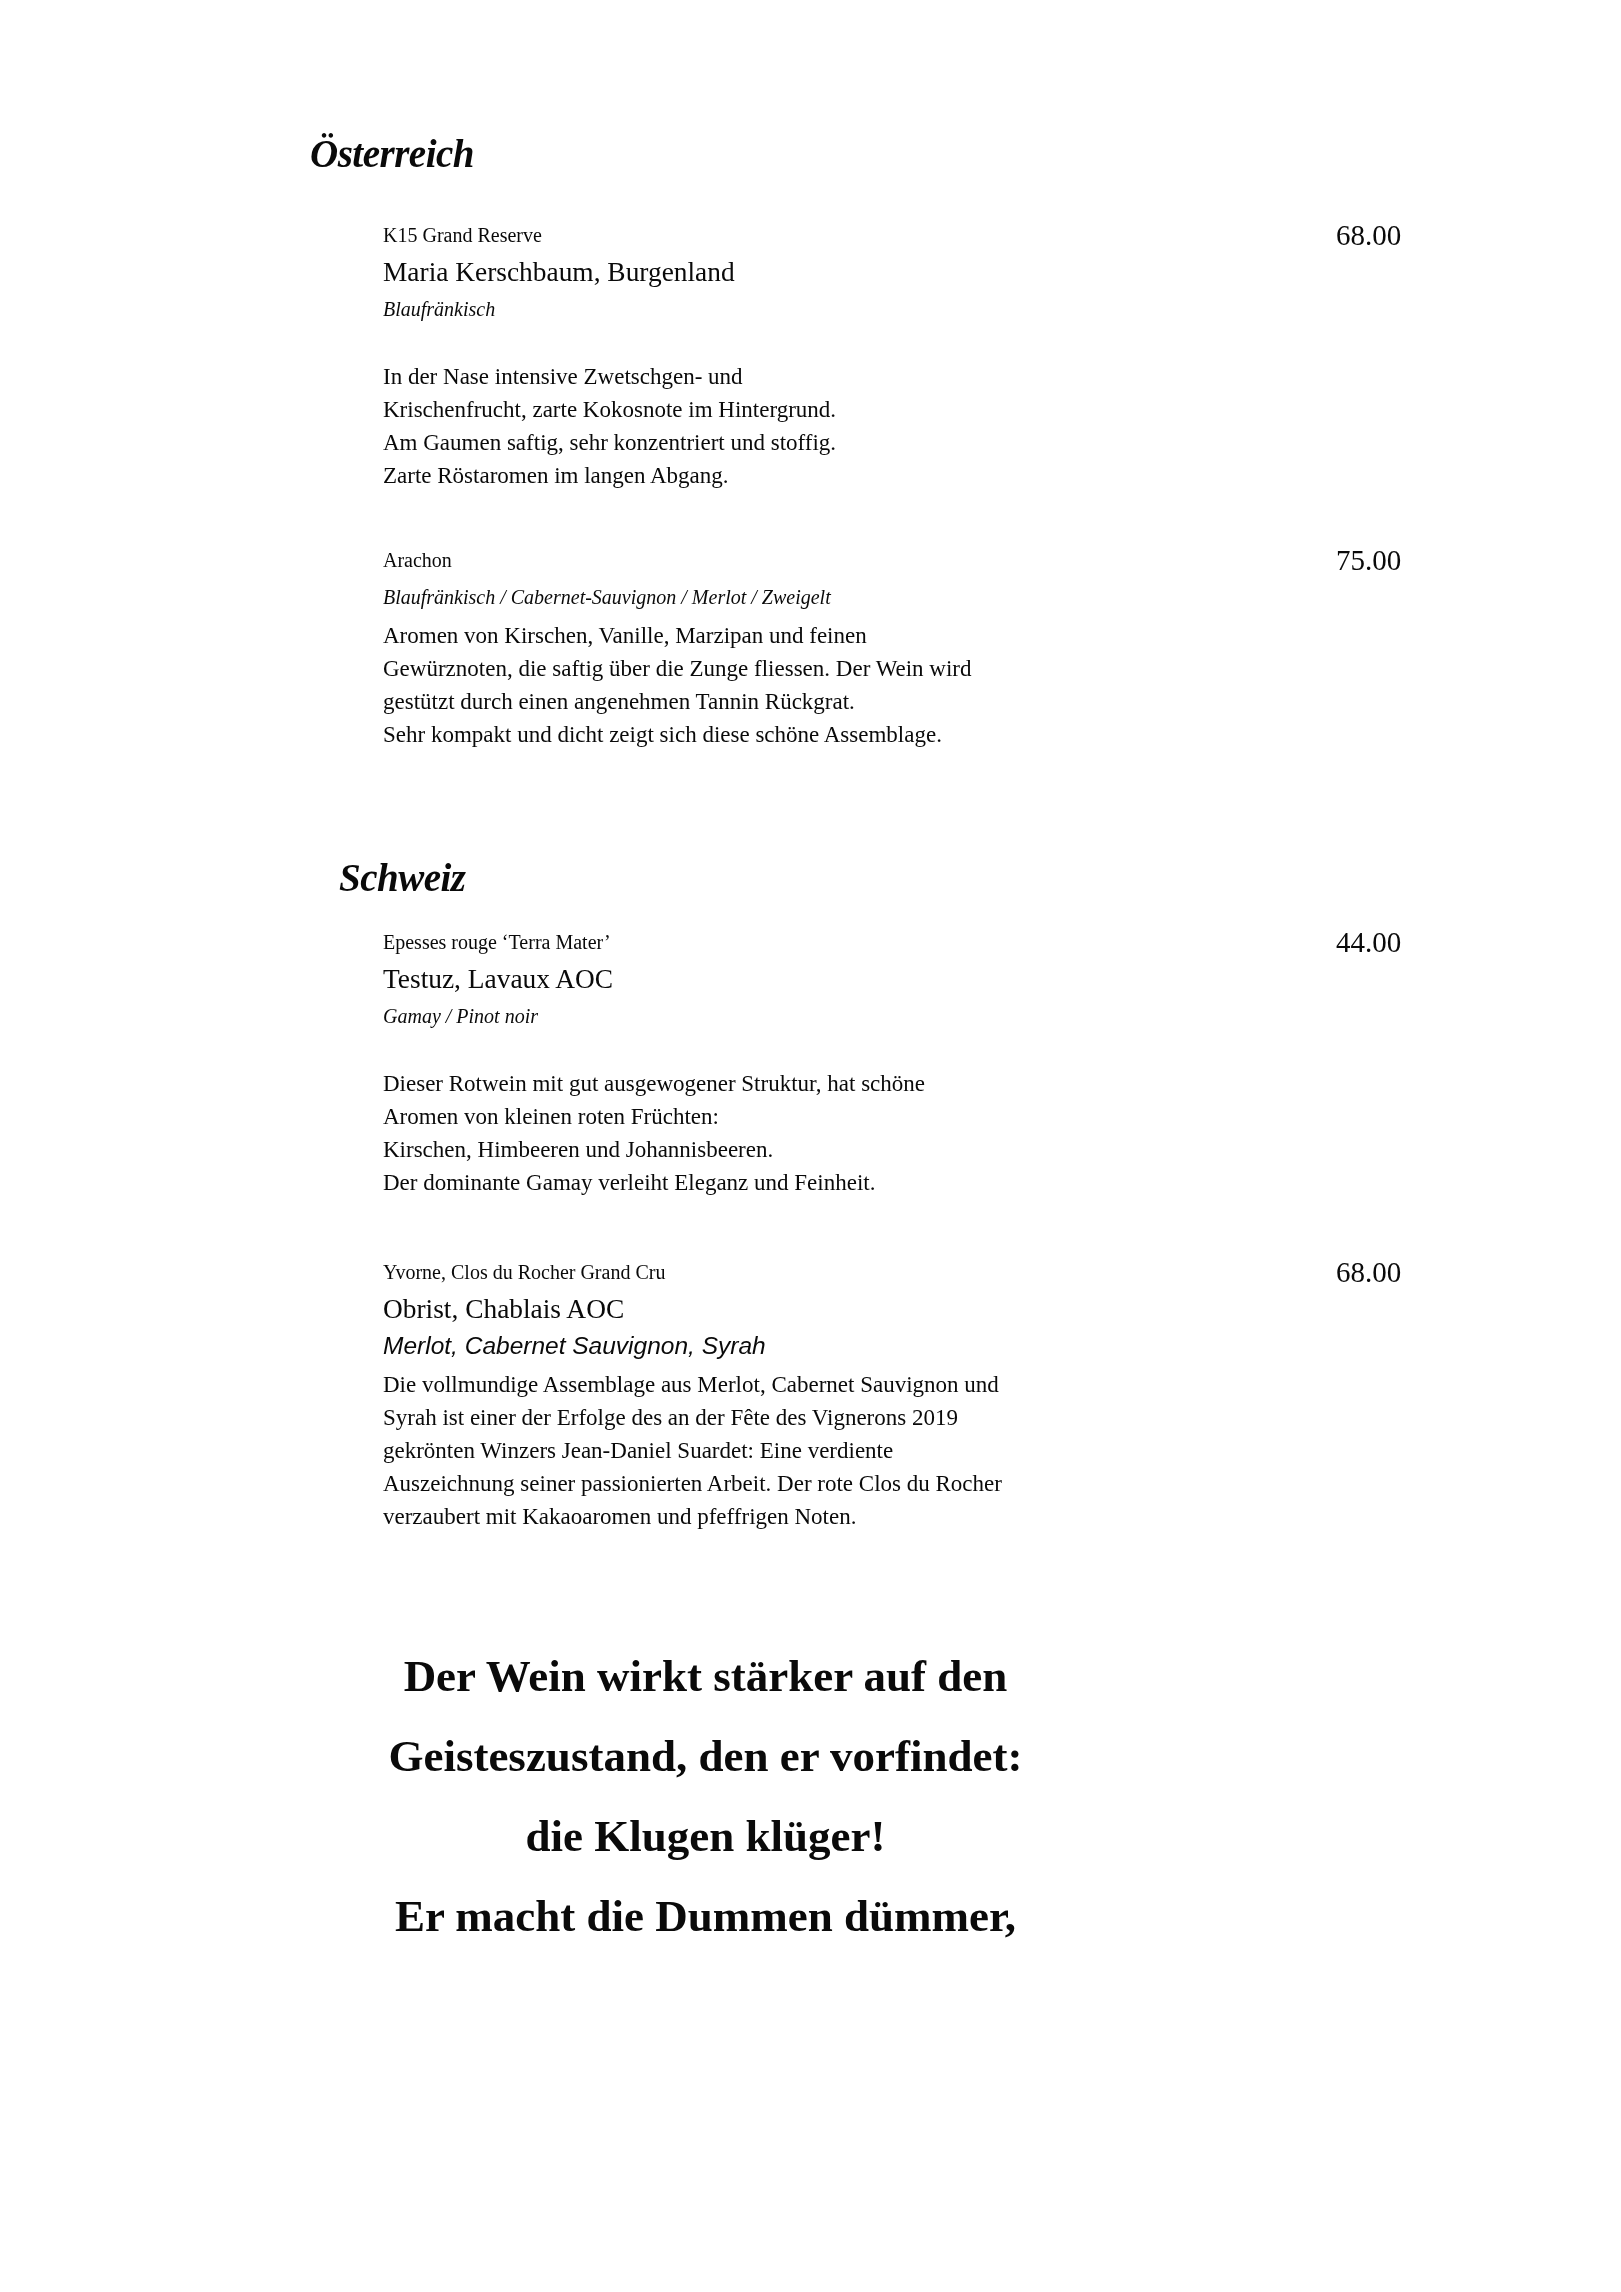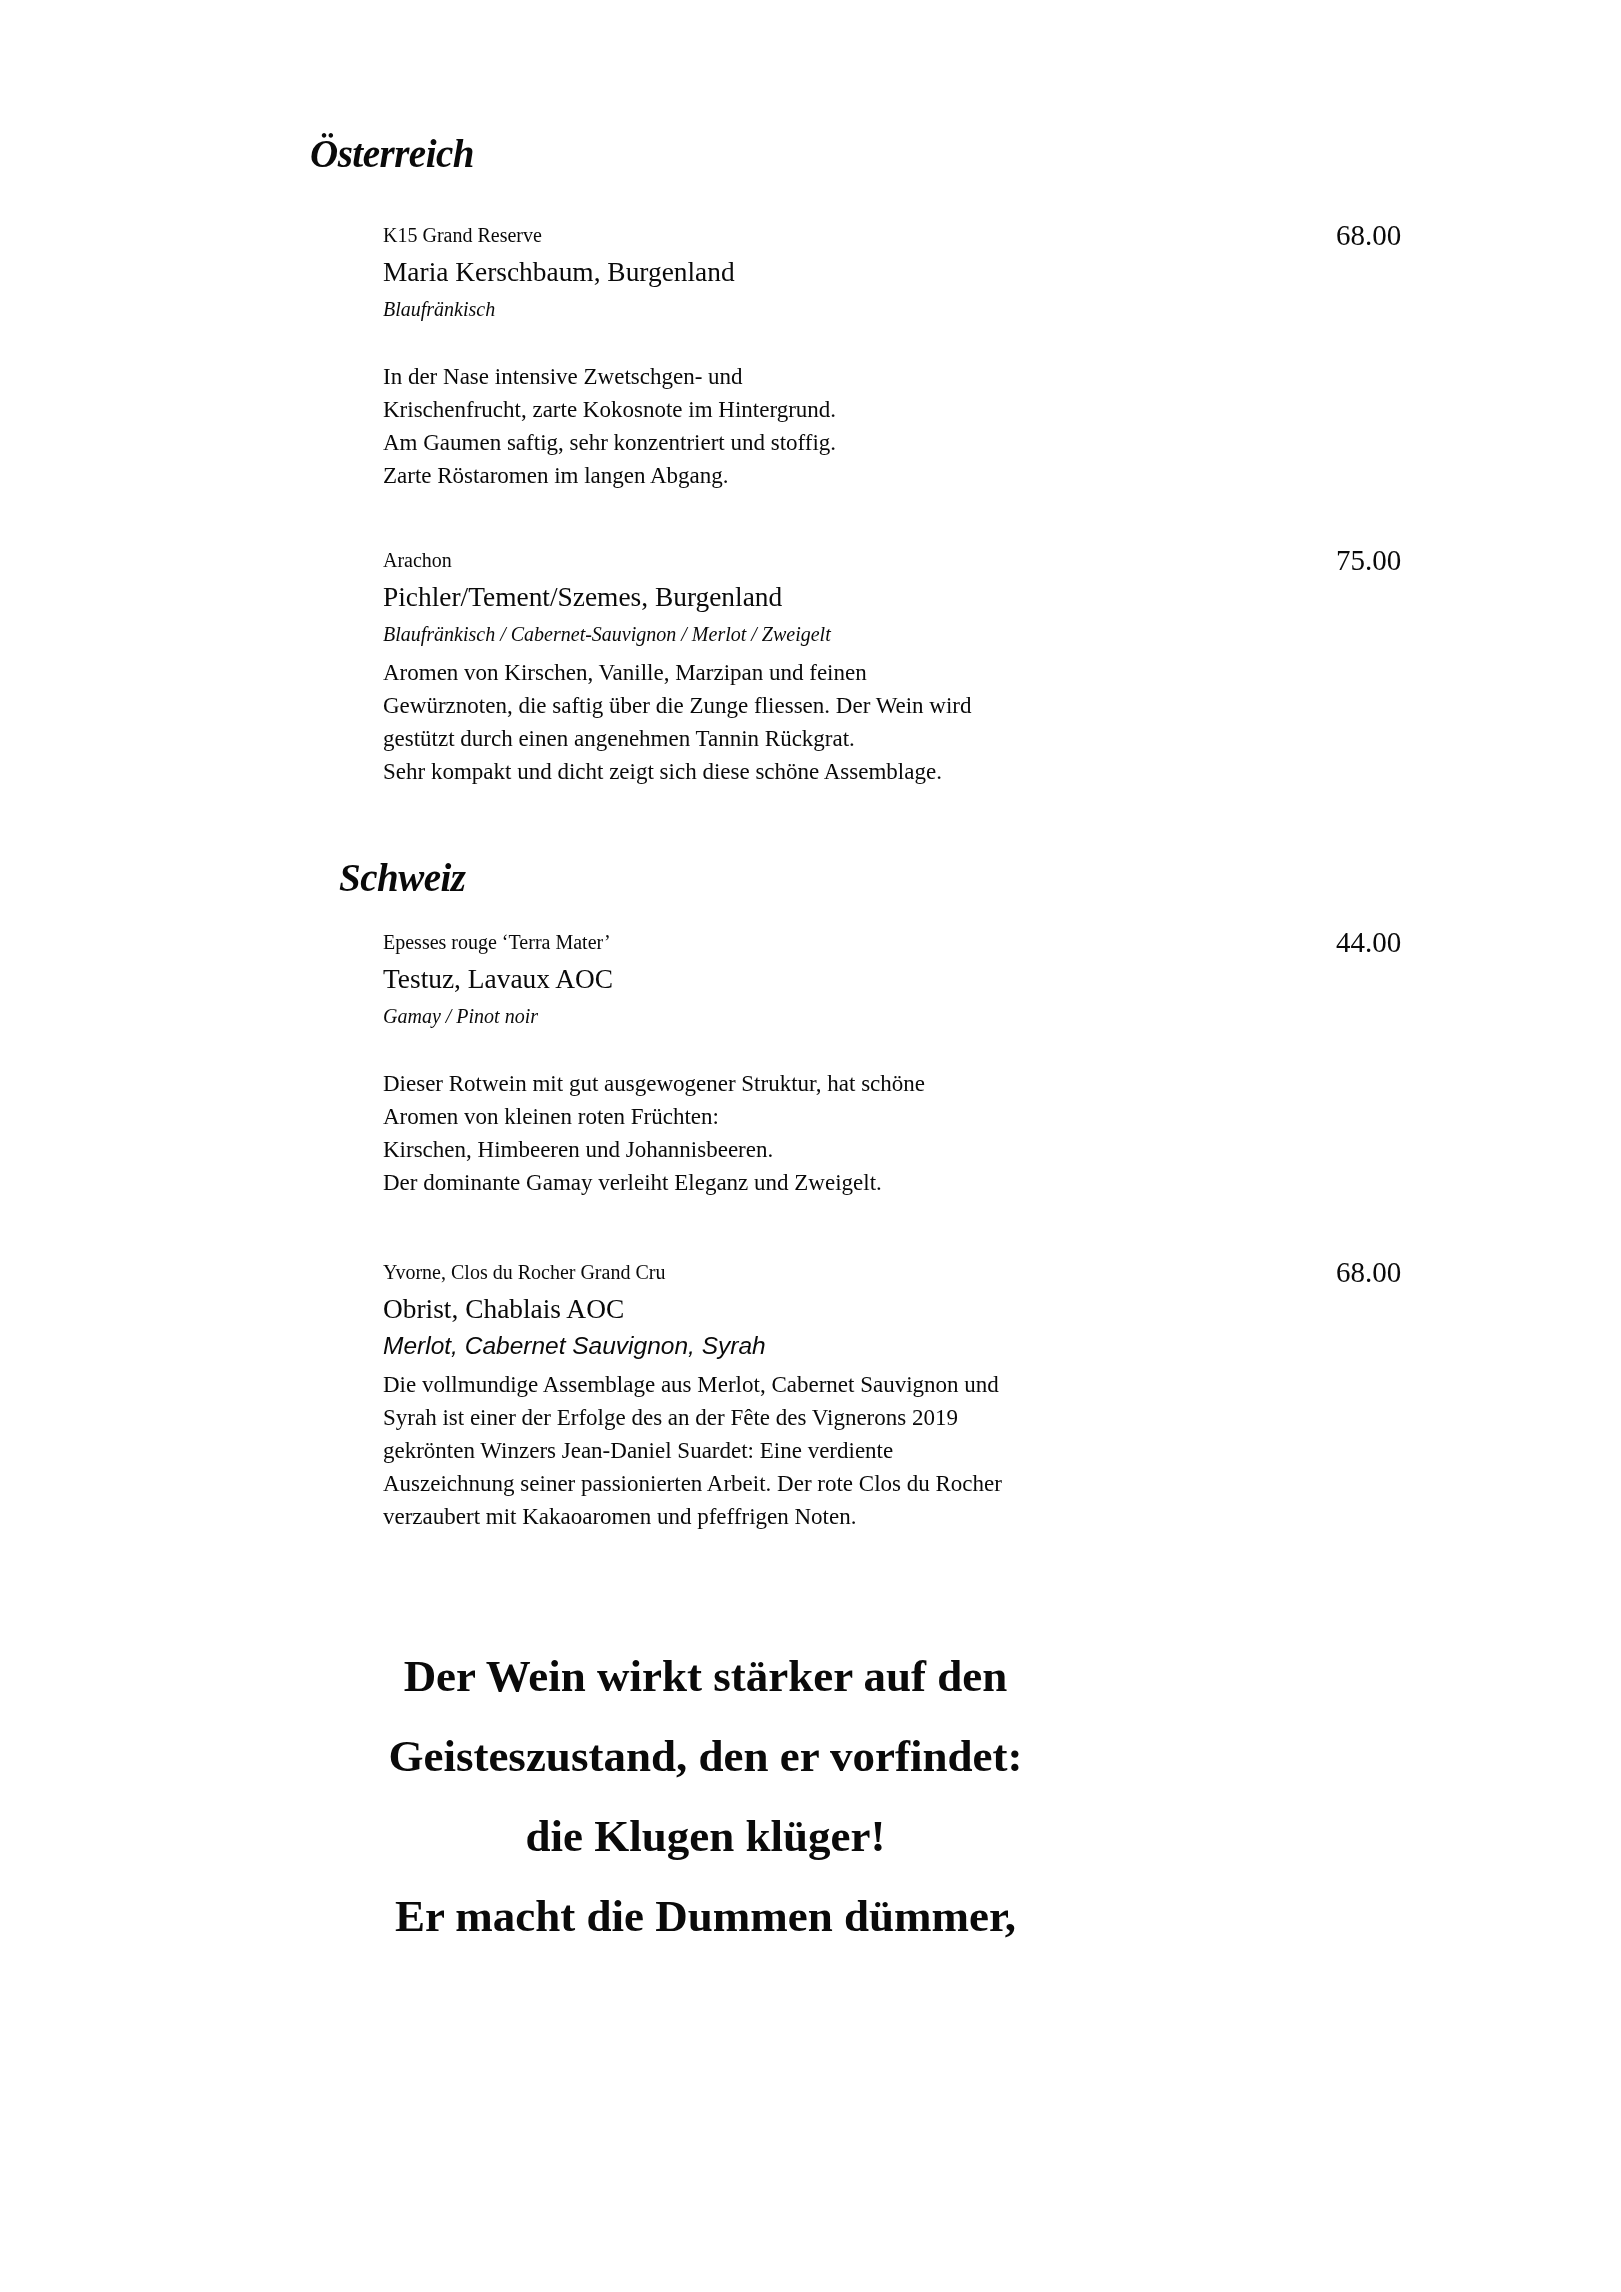--- a/index.html
+++ b/index.html
@@ -36,39 +36,38 @@
   <div class="wine-grapes">Blaufränkisch</div>
   <div class="wine-desc" style="margin-top:33px;">In der Nase intensive Zwetschgen- und
 Krischenfrucht,  zarte Kokosnote im Hintergrund.
 Am Gaumen saftig, sehr konzentriert und stoffig.
 Zarte Röstaromen im langen Abgang.</div>
   <div class="price">68.00</div>
 </div>
 
 <div class="wine" style="top:542px;">
   <div class="wine-title">Arachon</div>
-  <div class="wine-producer">Pichler/Tement/Szemes, Burgenland</div>
   <div class="wine-grapes">Blaufränkisch / Cabernet-Sauvignon / Merlot / Zweigelt</div>
   <div class="wine-desc" style="margin-top:3.9px;">Aromen von Kirschen, Vanille, Marzipan und feinen
 Gewürznoten,  die saftig über die Zunge fliessen. Der Wein wird
 gestützt durch  einen angenehmen Tannin Rückgrat.
 Sehr kompakt und dicht zeigt sich diese schöne Assemblage.</div>
   <div class="price">75.00</div>
 </div>
 
 <div class="abs country" style="left:339px; top:855px;">Schweiz</div>
 
 <div class="wine" style="top:924px;">
   <div class="wine-title">Epesses rouge ‘Terra Mater’</div>
   <div class="wine-producer">Testuz, Lavaux AOC</div>
   <div class="wine-grapes">Gamay / Pinot noir</div>
   <div class="wine-desc" style="margin-top:33px;">Dieser Rotwein mit gut ausgewogener Struktur,  hat schöne
 Aromen von kleinen roten Früchten:
 Kirschen, Himbeeren und Johannisbeeren.
-Der dominante Gamay verleiht Eleganz und Zweigelt.</div>
+Der dominante Gamay verleiht Eleganz und Feinheit.</div>
   <div class="price">44.00</div>
 </div>
 
 <div class="wine" style="top:1254px;">
   <div class="wine-title">Yvorne, Clos du Rocher Grand Cru</div>
   <div class="wine-producer">Obrist, Chablais AOC</div>
   <div class="wine-grapes sans">Merlot, Cabernet Sauvignon, Syrah</div>
   <div class="wine-desc" style="margin-top:3.9px;">Die vollmundige Assemblage aus Merlot, Cabernet Sauvignon und
 Syrah ist einer der Erfolge des an der Fête des Vignerons 2019
 gekrönten Winzers Jean-Daniel Suardet: Eine verdiente

